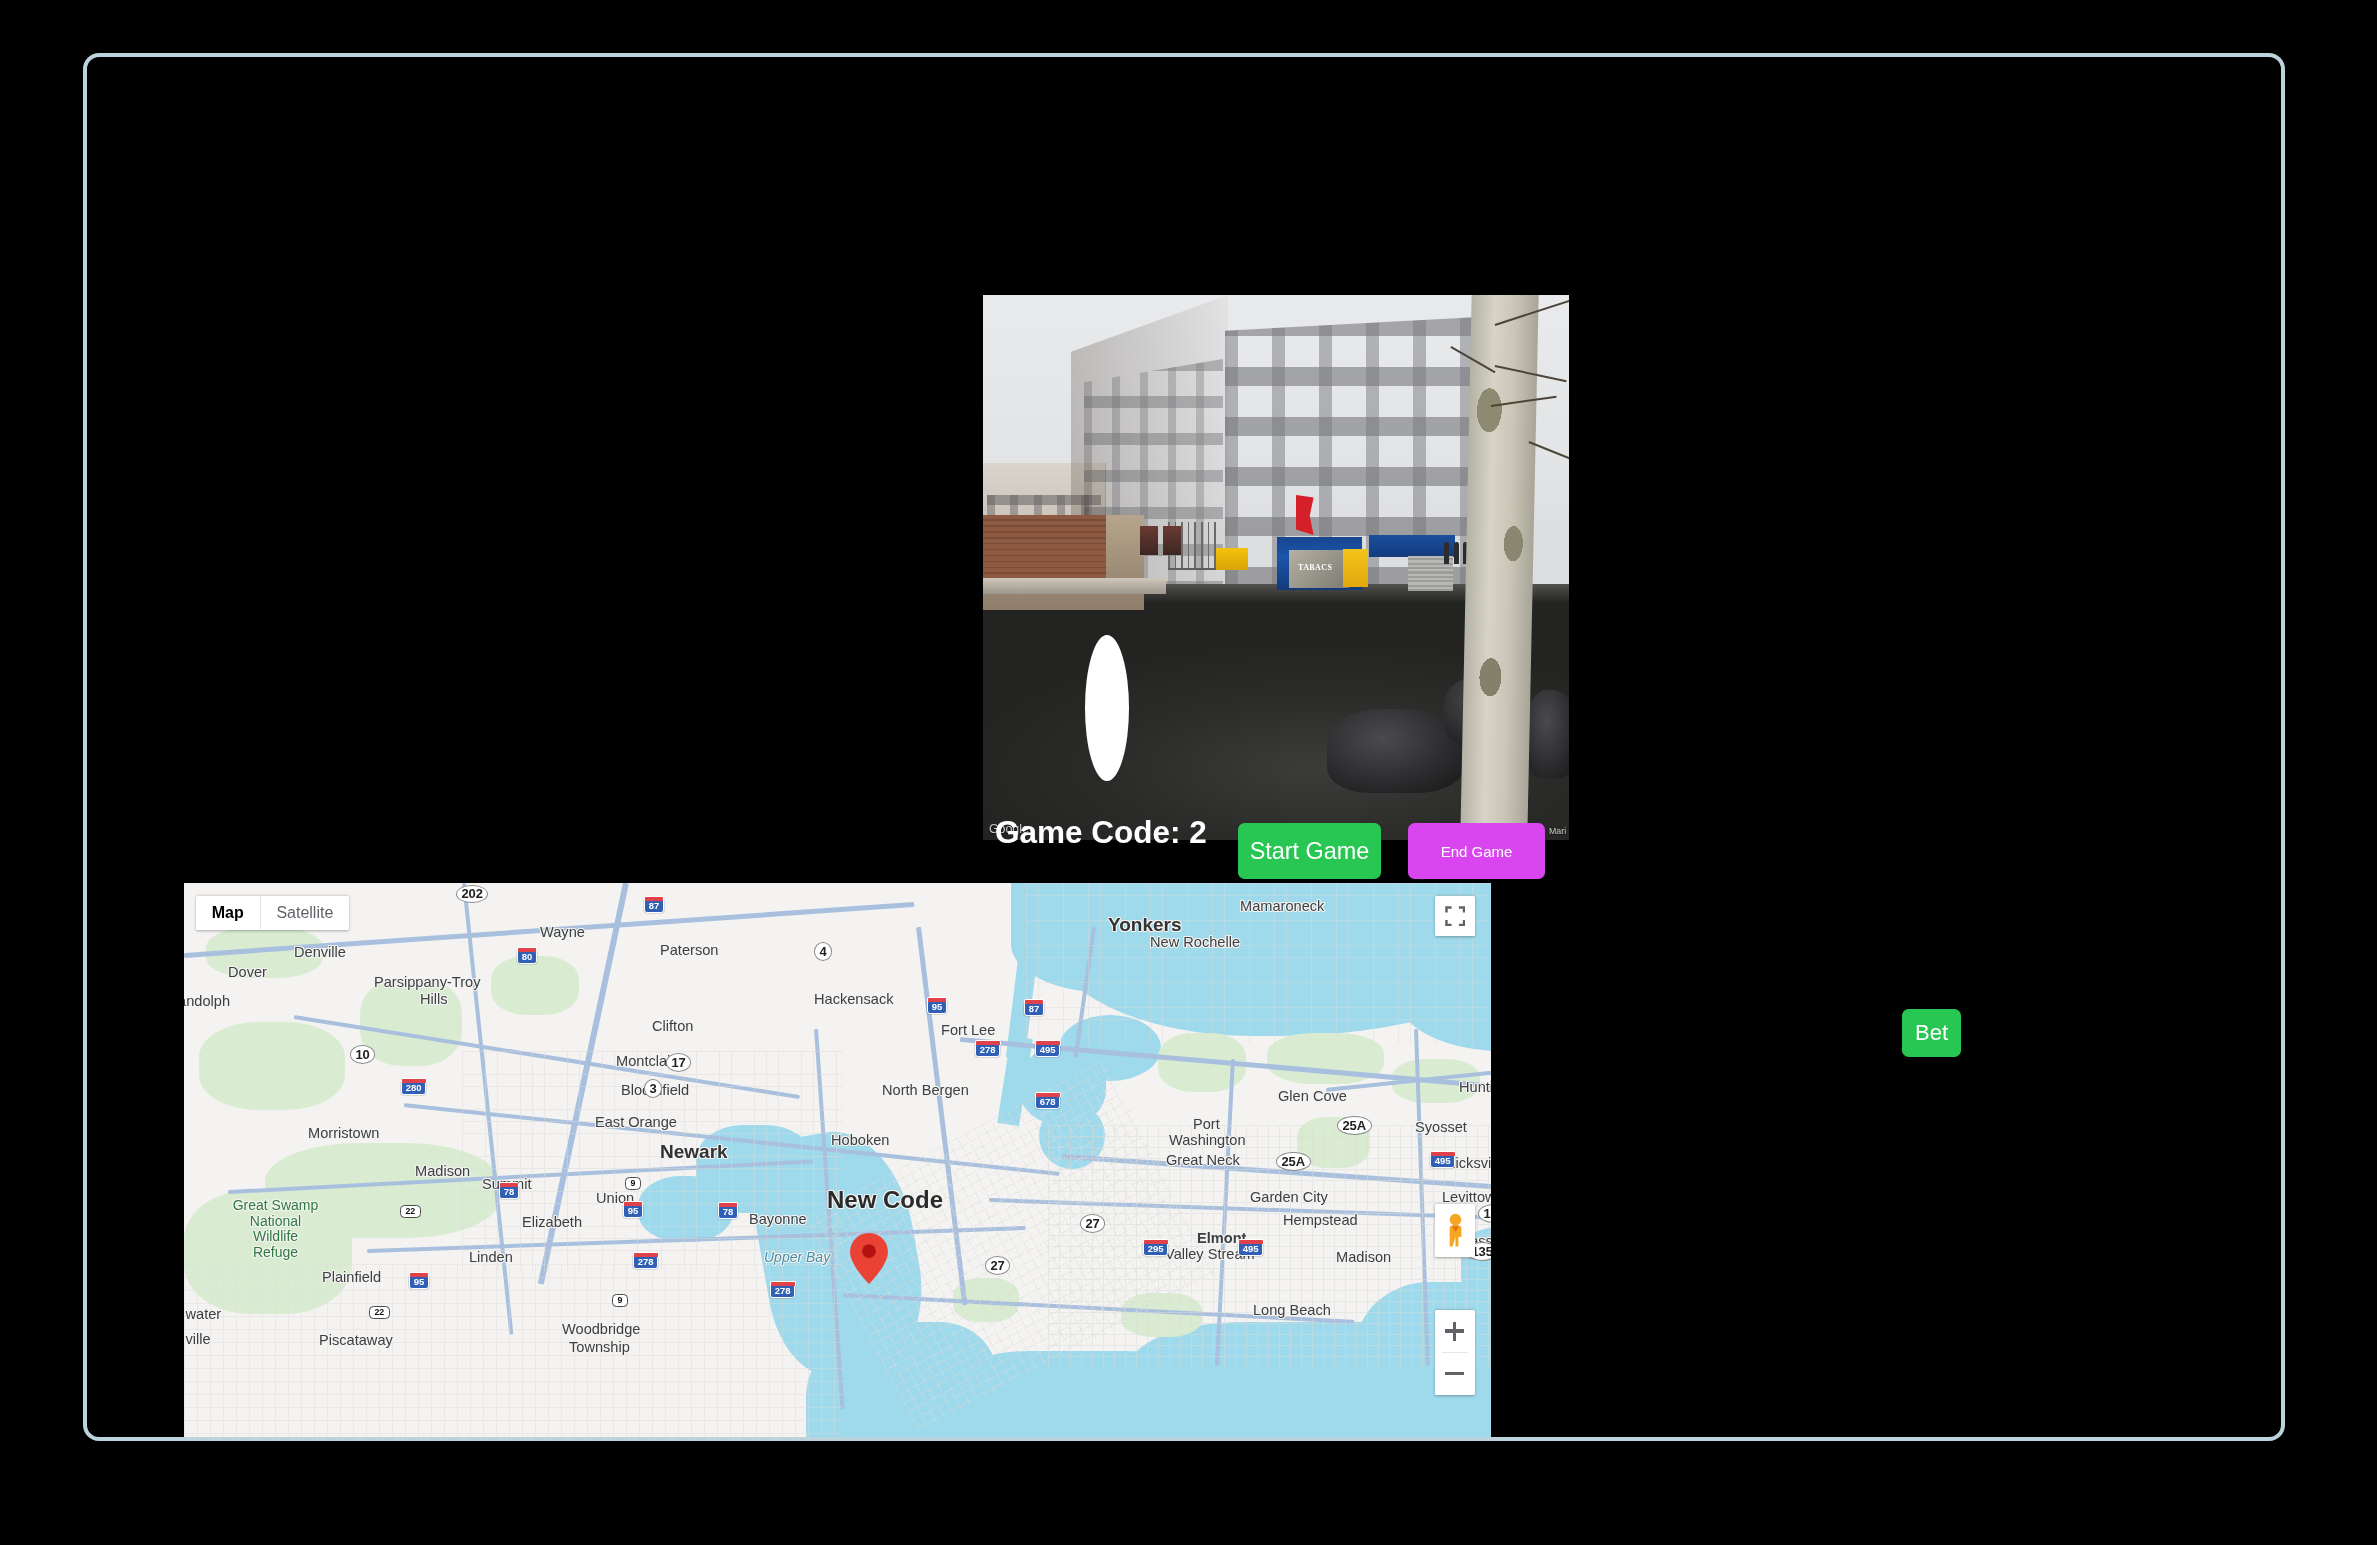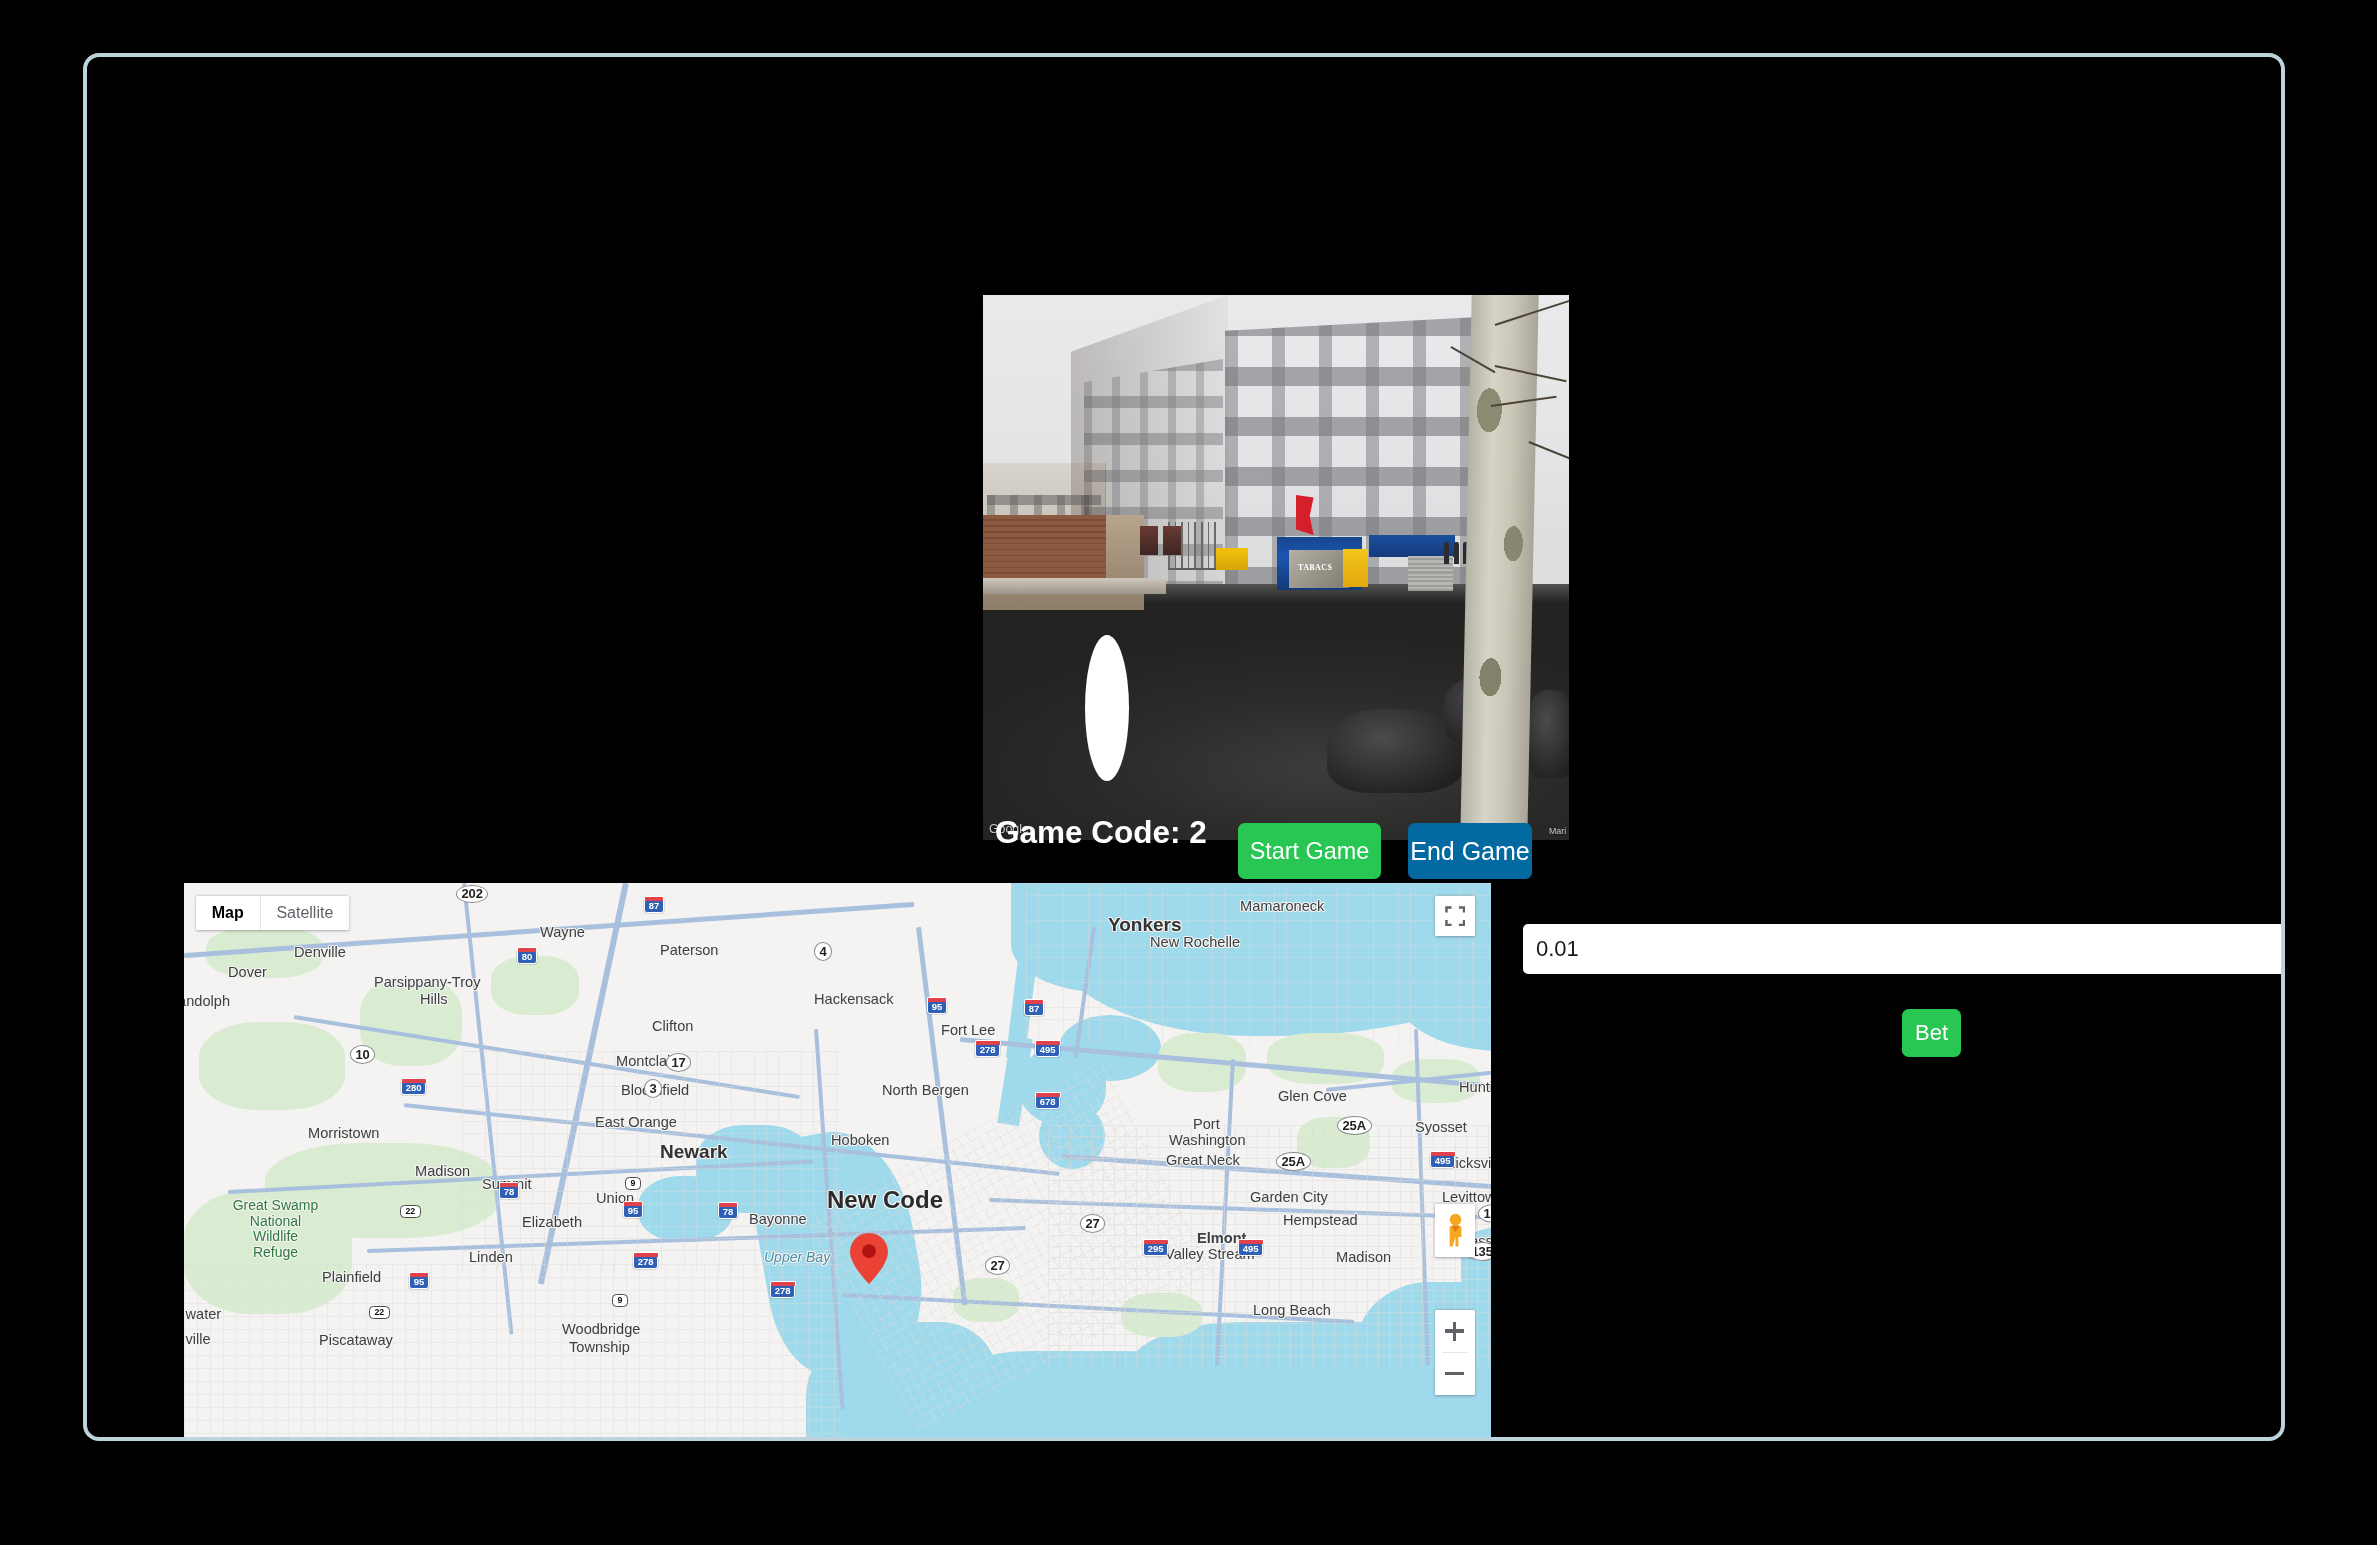--- a/index.html
+++ b/index.html
@@ -218,24 +218,24 @@
     width: 143px; height: 56px;
     background: #28c653;
     border: none; border-radius: 6.6px;
     color: #fff; font-size: 23.4px;
     font-family: "Liberation Sans", sans-serif;
     cursor: pointer; z-index: 6;
   }
   #btn-end {
     position: absolute;
     left: 1321px; top: 766px;
-    width: 124px; height: 56px;
-    background: #0369a1;
+    width: 137px; height: 56px;
+    background: #d946ef;
     border: none; border-radius: 6.6px;
-    color: #fff; font-size: 25px;
+    color: #fff; font-size: 15px;
     font-family: "Liberation Sans", sans-serif;
     cursor: pointer; z-index: 6;
   }
 
   
   #map {
     position: absolute;
     left: 97px; top: 826px;
     width: 1307px; height: 602px;
     overflow: hidden;
@@ -606,17 +606,16 @@
       </div>
     </div>
 
   </div>
 
   <svg id="map-marker" viewBox="0 0 52 70">
     <path d="M26 0C11.6 0 0 11.6 0 26c0 18 26 44 26 44s26-26 26-44C52 11.6 40.4 0 26 0z" fill="#ea4335"></path>
     <circle cx="26" cy="25" r="9.5" fill="#b31412"></circle>
   </svg>
 
-  <input id="bet-input" type="text" value="0.01" style="">
   <button id="btn-bet">Bet</button>
 
 </div>
 
 
 </body></html>

